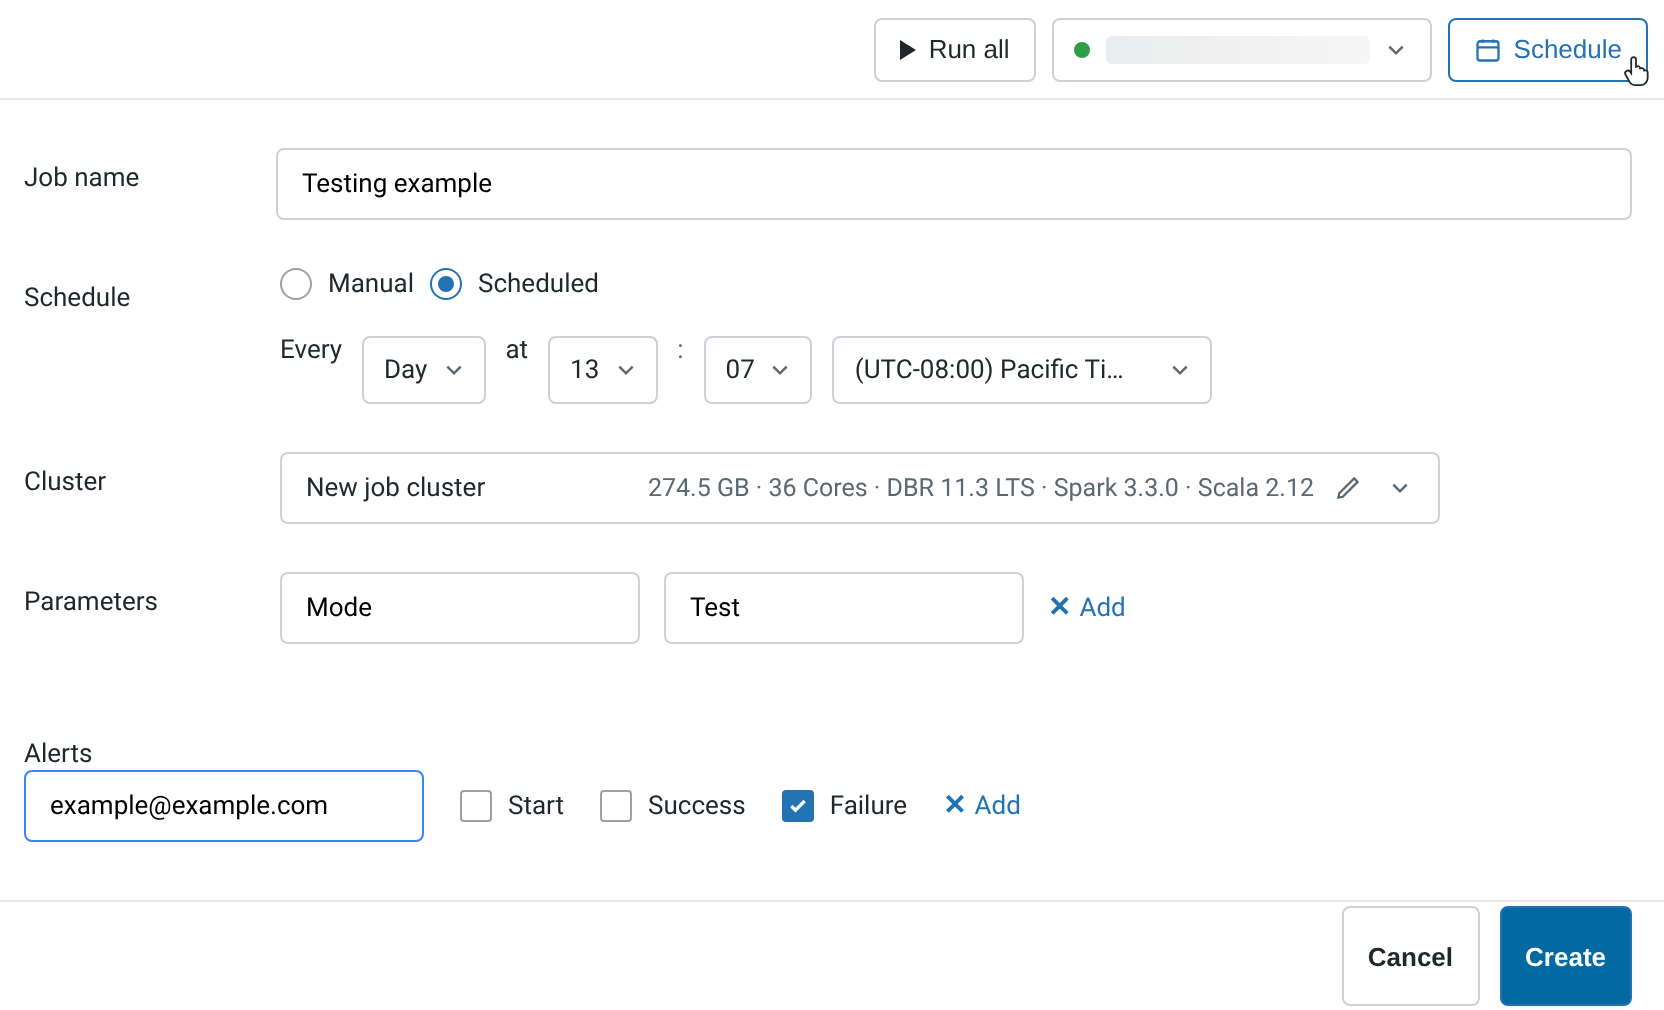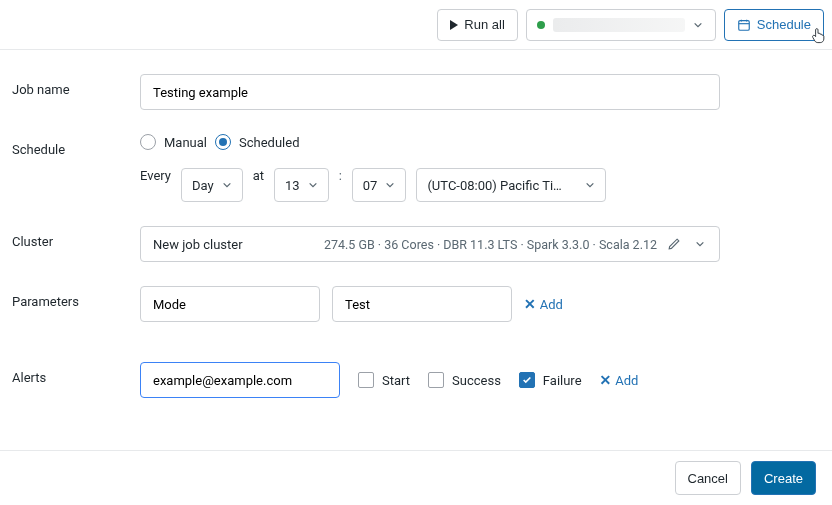--- a/index.html
+++ b/index.html
@@ -78,21 +78,21 @@
     align-items: flex-start;
     margin-bottom: 24px;
   }
   .row > .label {
     width: 128px;
     padding-top: 8px;
     color: #1f272d;
   }
   .row > .field { flex: 1; }
   .text-input {
-    width: 580px;
+    width: 678px;
     height: 36px;
     padding: 0 12px;
     border: 1px solid #cdd0d4;
     border-radius: 4px;
     font-size: 13px;
     font-family: inherit;
   }
   .radiogroup { display: flex; align-items: center; gap: 8px; margin-bottom: 18px; }
   .radio { display: inline-flex; align-items: center; gap: 8px; cursor: pointer; }
   .radio .dot {
@@ -145,21 +145,21 @@
   .chk .box {
     width: 16px; height: 16px; border: 1px solid #9ca1a8; border-radius: 2px; display: inline-flex; align-items: center; justify-content: center;
   }
   .chk.checked .box { background: #2272b4; border-color: #2272b4; color: #fff; }
 
   .footer {
     position: absolute; left: 0; right: 0; bottom: 0; height: 55px;
     border-top: 1px solid #e7e9eb;
     display: flex; align-items: center; justify-content: flex-end; gap: 10px; padding: 0 16px;
   }
-  .footer .btn { height: 34px; }
+  .footer .btn { height: 50px; font-weight: bold; }
 
   
   .content::-webkit-scrollbar { width: 10px; }
   .content::-webkit-scrollbar-thumb { background: #cfd3d6; border-radius: 5px; }
 
   
   .cursor-pointer {
     position: absolute; top: 26px; right: 6px; width: 16px; height: 18px; pointer-events: none;
   }
 
@@ -277,21 +277,21 @@
         <input class="param-input" value="Mode" style="">
         <input class="param-input" value="Test" style="">
         <span class="link-btn">
           <span class="x">✕</span>
           <span>Add</span>
         </span>
       </div>
     </div>
   </div>
 
-  <div class="row" style="margin-top:40px;">
+  <div class="row" style="margin-top:40px;flex-direction:column;">
     <div class="label">Alerts</div>
     <div class="field">
       <div class="alerts-line">
         <input class="alert-email" value="example@example.com" style="">
         <span class="chk">
           <span class="box"></span>
           <span>Start</span>
         </span>
         <span class="chk">
           <span class="box"></span>

